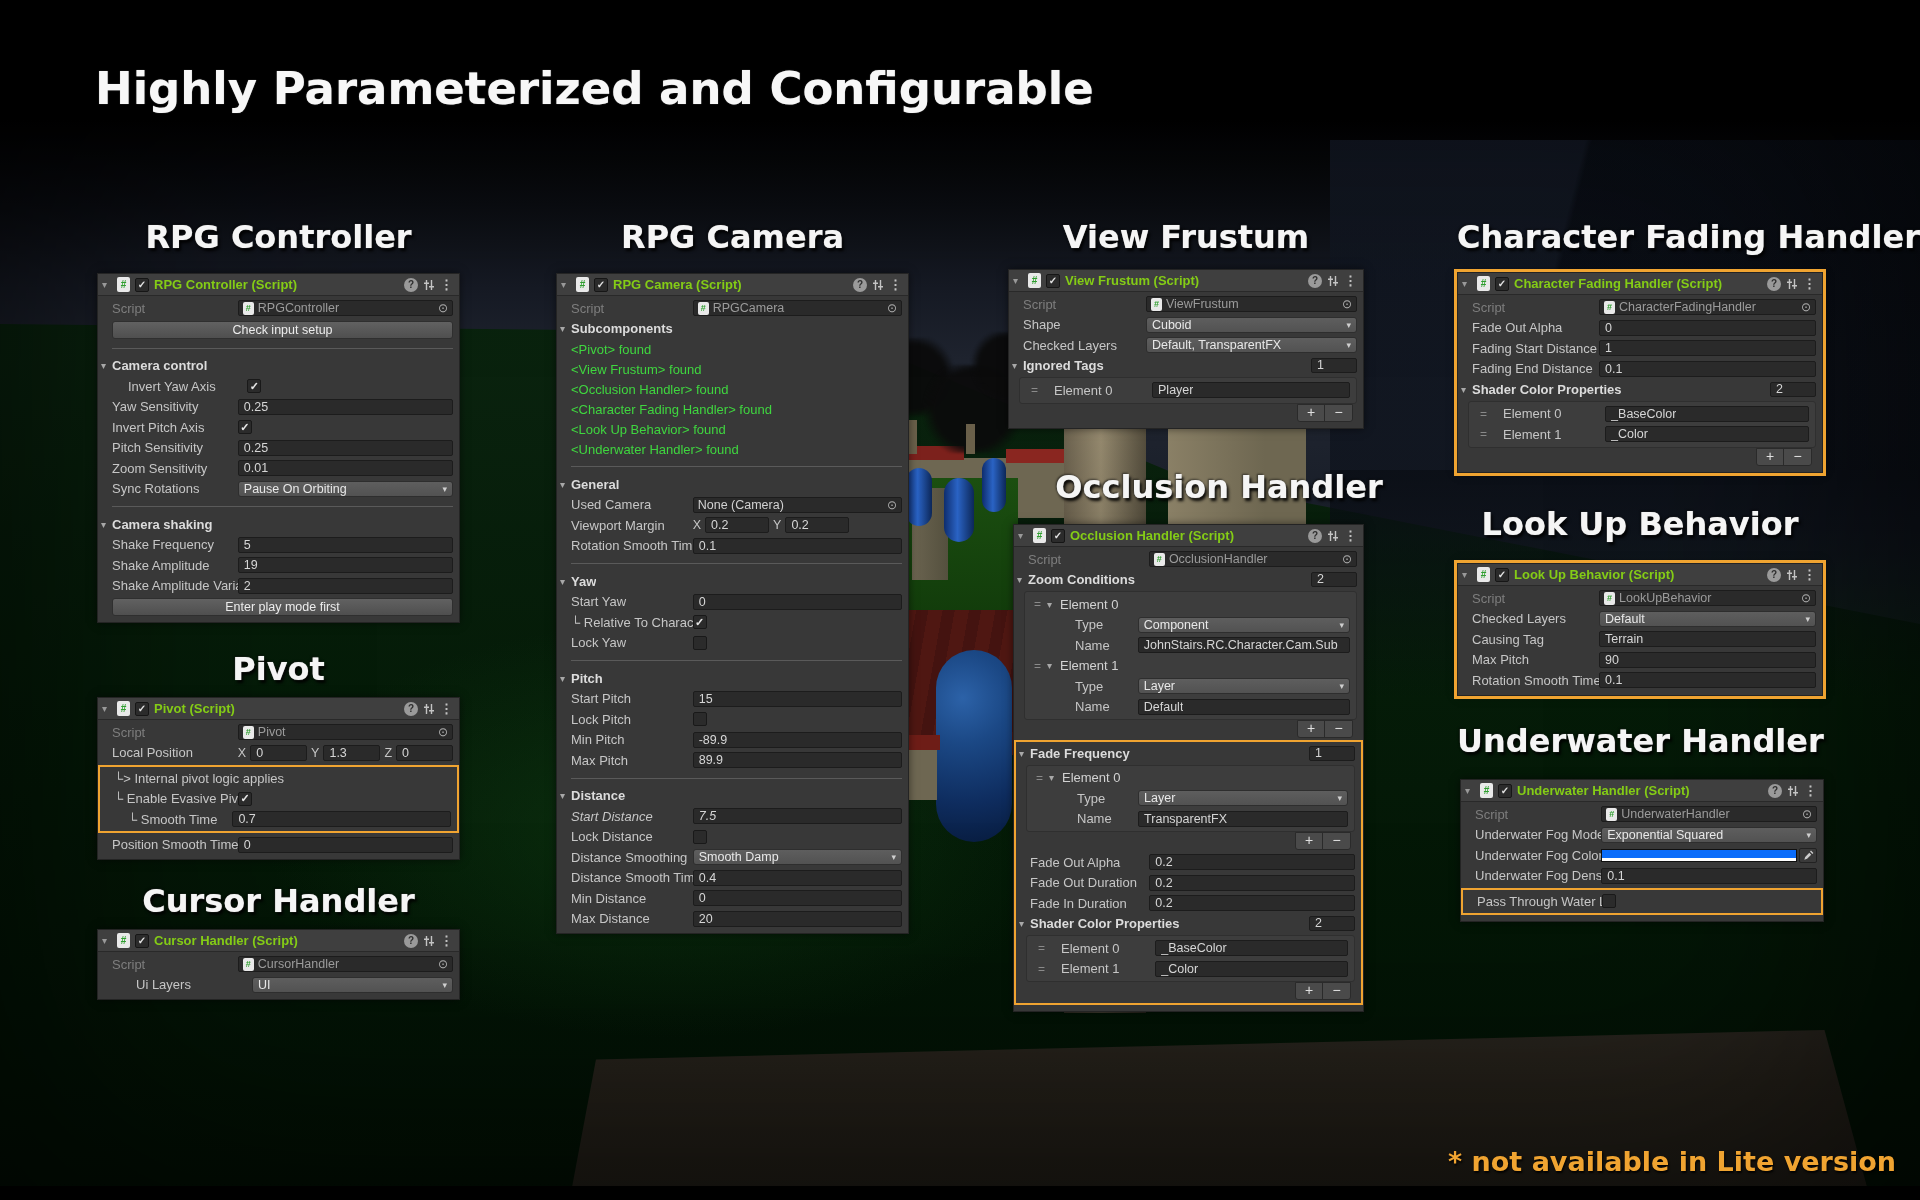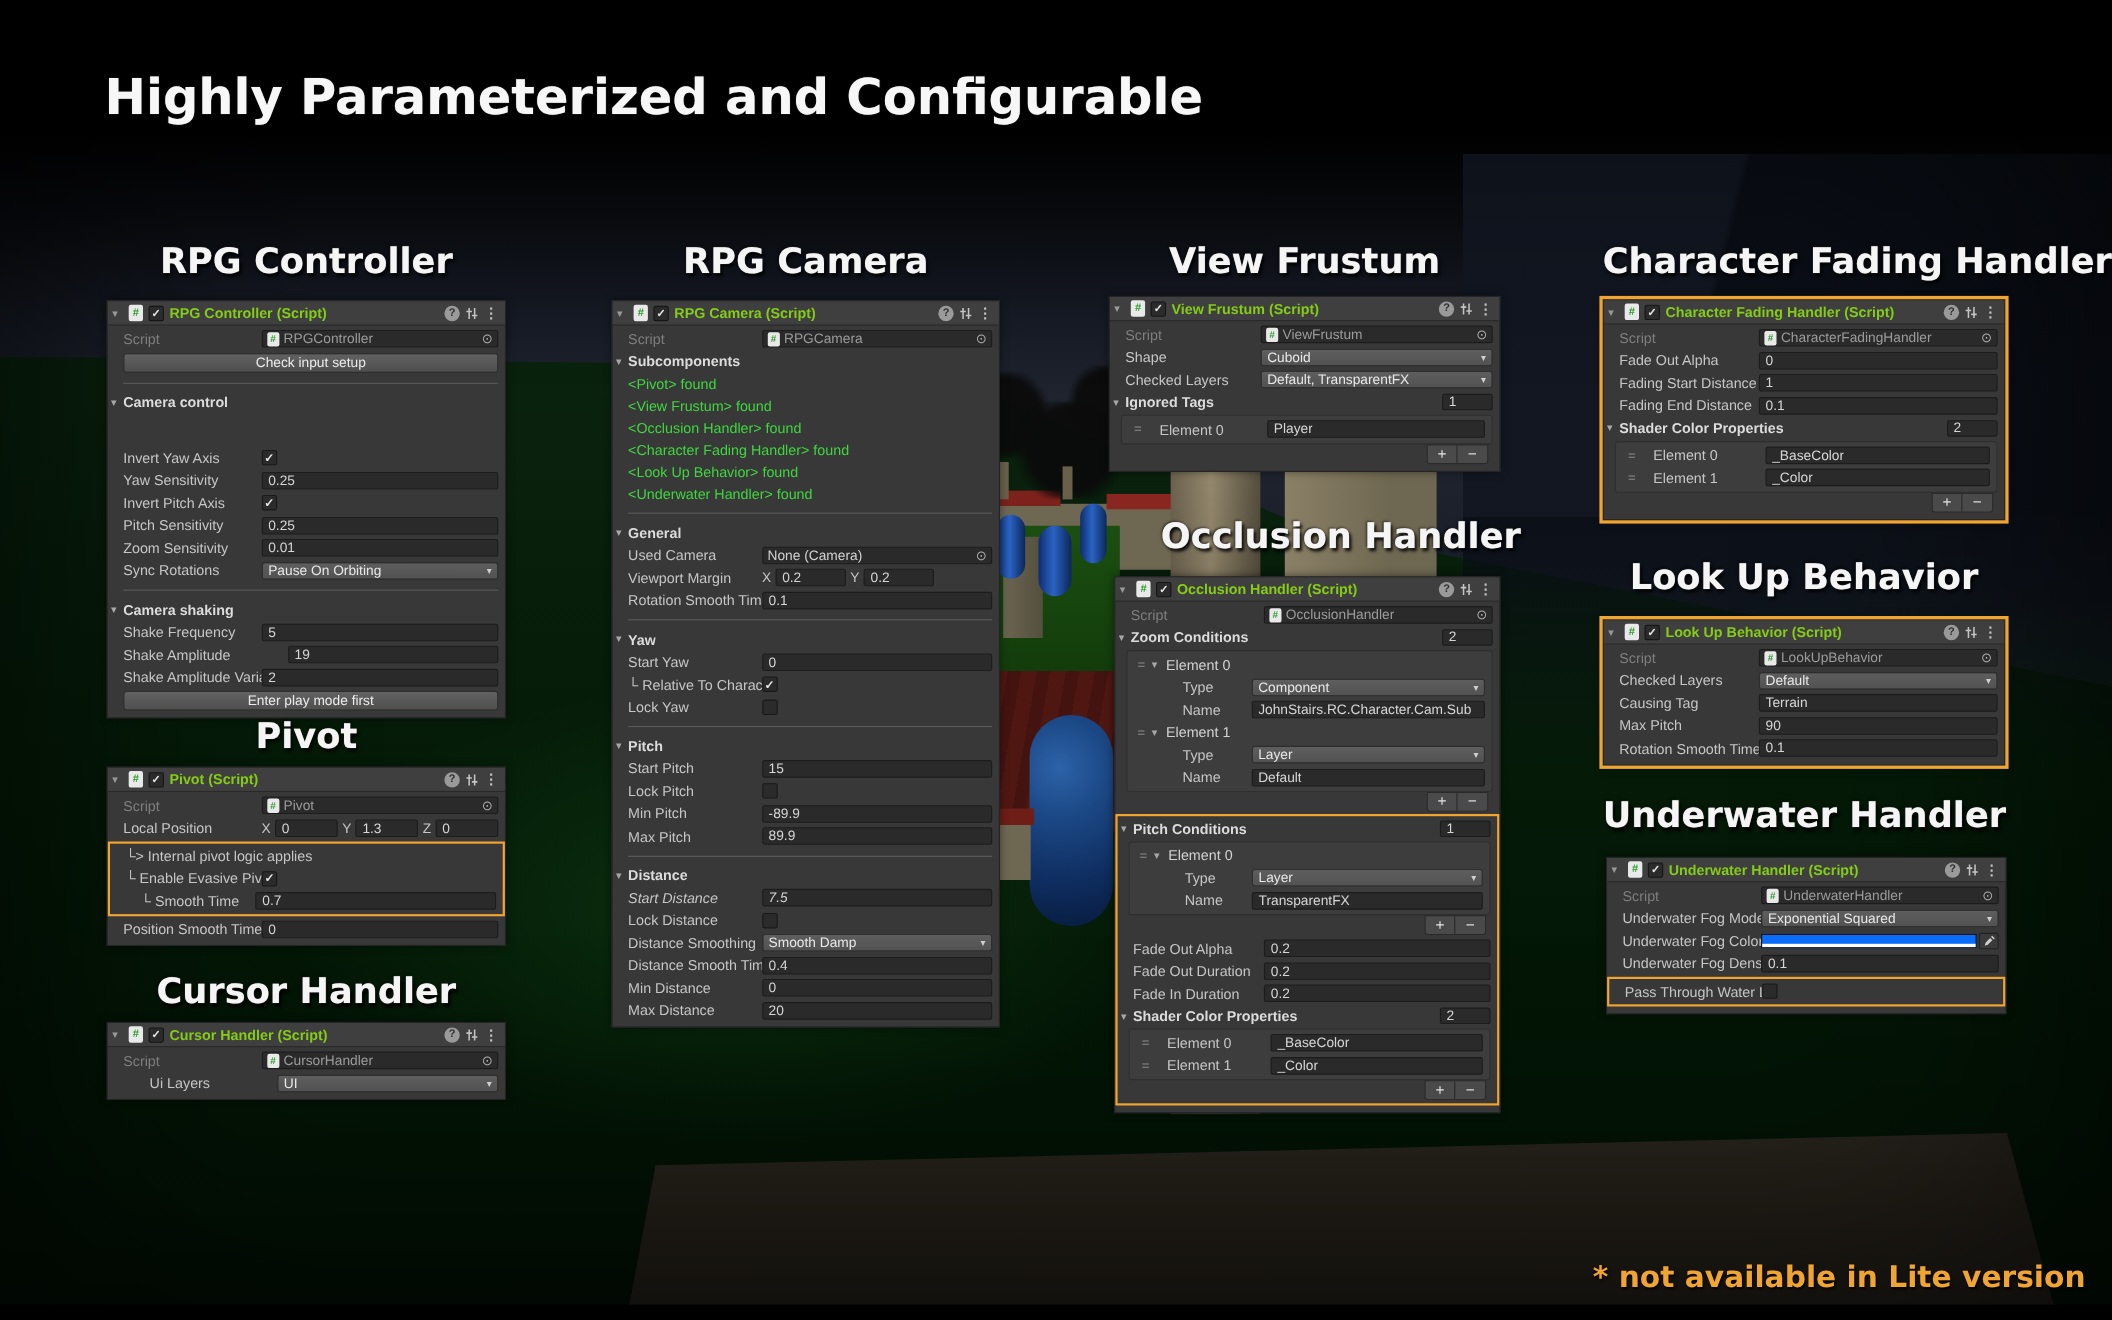--- a/index.html
+++ b/index.html
@@ -210,21 +210,21 @@
         </div>
       </div>
       <div class="btnrow">
         <div class="ubtn">Check input setup</div>
       </div>
       <div class="sep"></div>
       <div class="row fold" style="padding-left: 3px;">
         <span class="farrow">▾</span>
         <span class="foldlbl">Camera control</span>
       </div>
-      <div class="row" style="padding-left: 14px; margin-top: 30px;">
+      <div class="row" style="padding-left: 30px;">
         <span class="lbl" style="flex-basis: calc(41% - 14px);">Invert Yaw Axis</span>
         <div class="ucheck">
           <span>✓</span>
         </div>
       </div>
       <div class="row" style="padding-left: 14px;">
         <span class="lbl" style="flex-basis: calc(41% - 14px);">Yaw Sensitivity</span>
         <div class="ufield">
           <span class="fval">0.25</span>
         </div>
@@ -258,21 +258,21 @@
       <div class="row fold" style="padding-left: 3px;">
         <span class="farrow">▾</span>
         <span class="foldlbl">Camera shaking</span>
       </div>
       <div class="row" style="padding-left: 14px;">
         <span class="lbl" style="flex-basis: calc(41% - 14px);">Shake Frequency</span>
         <div class="ufield">
           <span class="fval">5</span>
         </div>
       </div>
-      <div class="row" style="padding-left: 14px; gap: 24px;">
+      <div class="row" style="padding-left: 14px;">
         <span class="lbl" style="flex-basis: calc(41% - 14px);">Shake Amplitude</span>
         <div class="ufield">
           <span class="fval">19</span>
         </div>
       </div>
       <div class="row" style="padding-left: 14px;">
         <span class="lbl" style="flex-basis: calc(41% - 14px);">Shake Amplitude Varia</span>
         <div class="ufield">
           <span class="fval">2</span>
         </div>
@@ -690,21 +690,21 @@
       </div>
       <div class="pmrow">
         <div class="pmbox">
           <span class="pm">+</span>
           <span class="pm">−</span>
         </div>
       </div>
       <div class="grp-hl">
         <div class="row fold" style="padding-left: 3px;">
           <span class="farrow">▾</span>
-          <span class="foldlbl">Pitch Conditions</span>
+          <span class="foldlbl">Fade Frequency</span>
           <span class="count">1</span>
         </div>
         <div class="grp-array">
           <div class="row ehead" style="padding-left: 6px;">
             <span class="handle">=</span>
             <span class="farrow">▾</span>
             <span class="eheadlbl">Element 0</span>
           </div>
           <div class="row" style="padding-left: 50px;">
             <span class="lbl" style="flex-basis: calc(41% - 50px);">Type</span>

